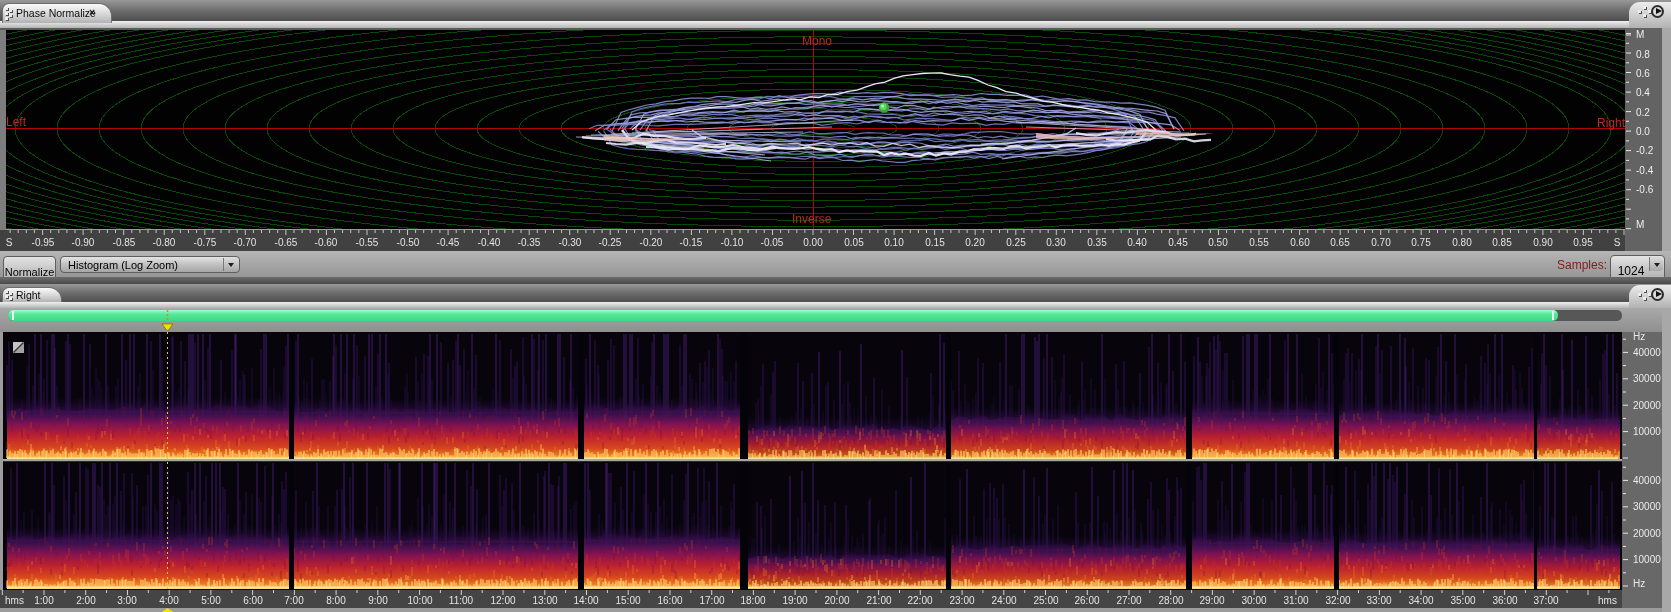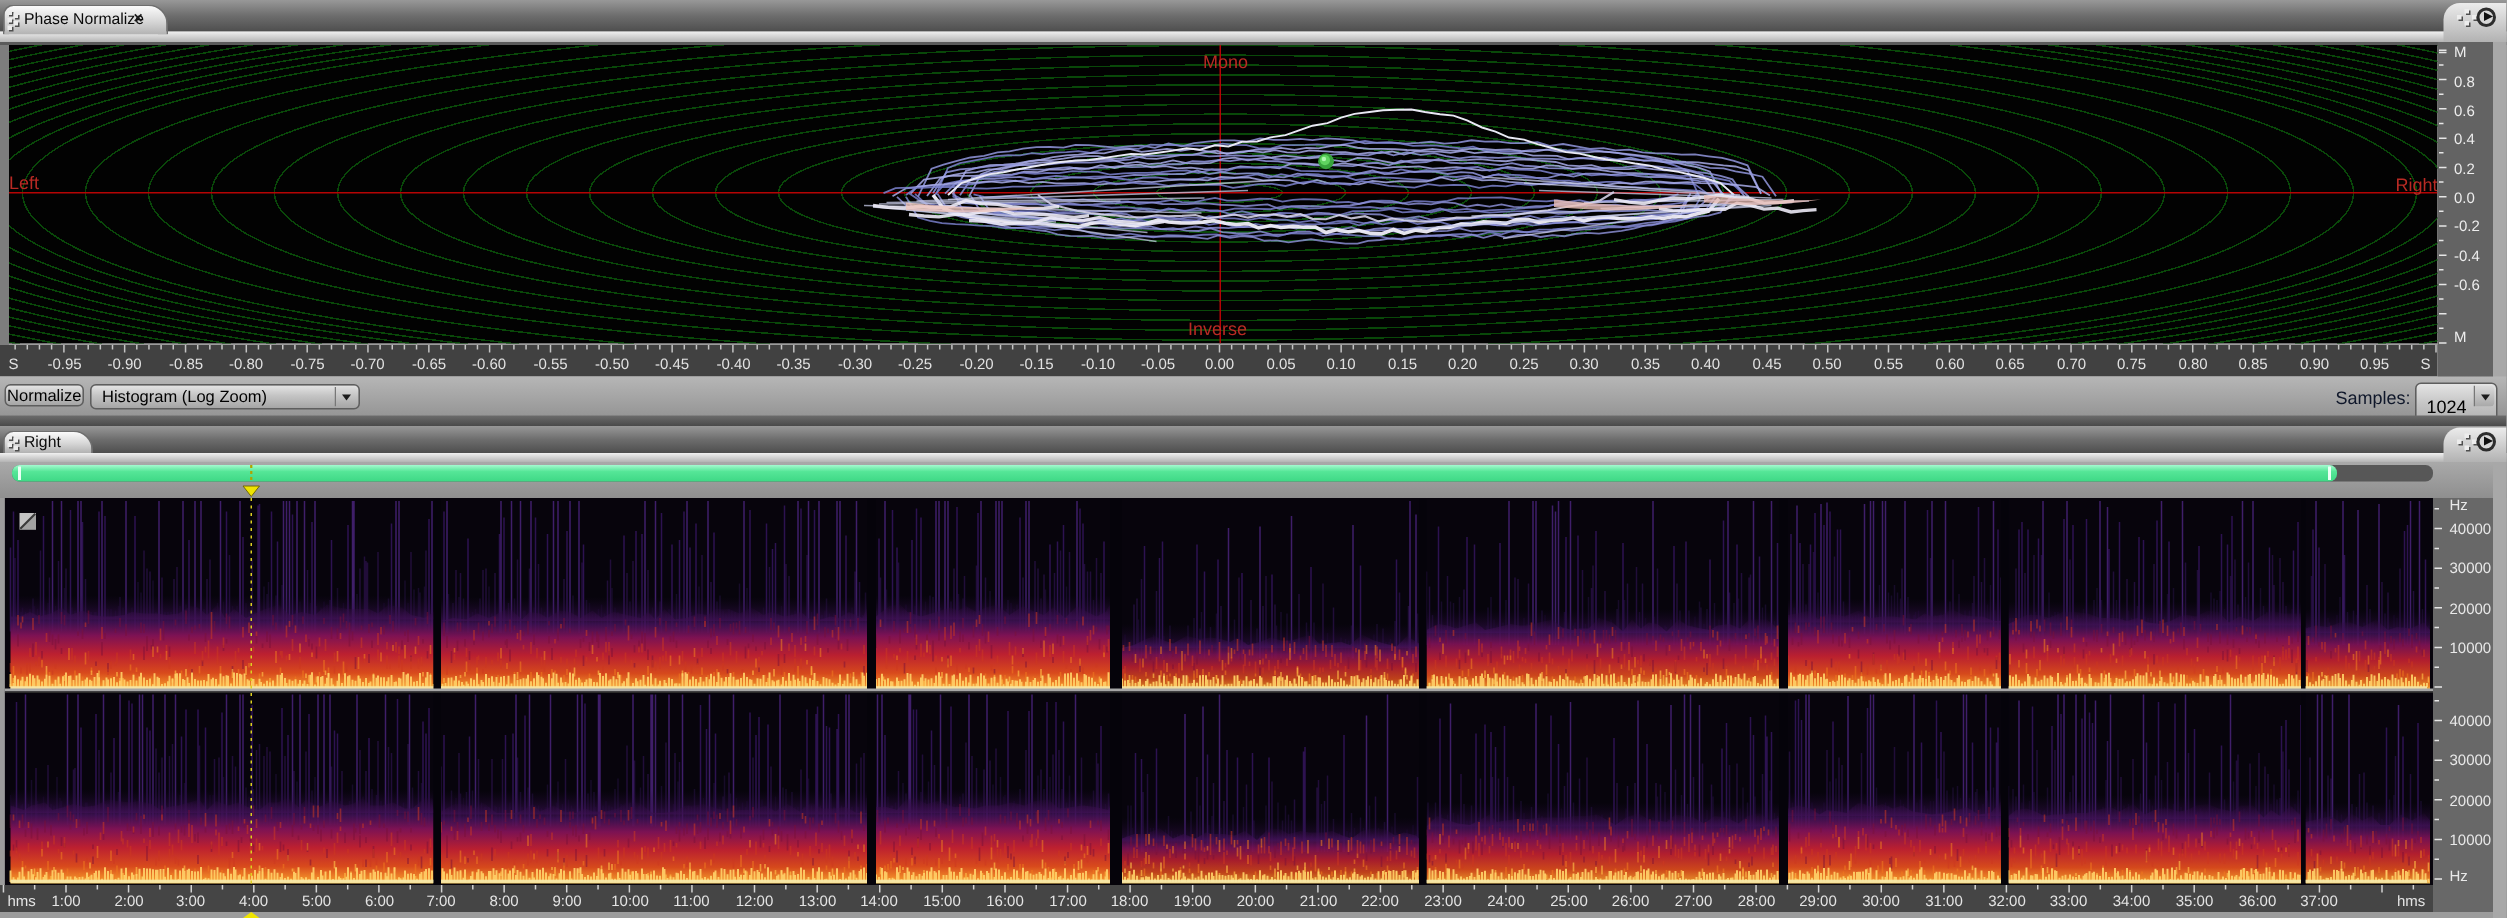--- a/index.html
+++ b/index.html
@@ -207,26 +207,26 @@
     <text x="1381" y="16" text-anchor="middle" fill="#e2e2e2" font-size="10">0.70</text>
     <text x="1421" y="16" text-anchor="middle" fill="#e2e2e2" font-size="10">0.75</text>
     <text x="1462" y="16" text-anchor="middle" fill="#e2e2e2" font-size="10">0.80</text>
     <text x="1502" y="16" text-anchor="middle" fill="#e2e2e2" font-size="10">0.85</text>
     <text x="1543" y="16" text-anchor="middle" fill="#e2e2e2" font-size="10">0.90</text>
     <text x="1583" y="16" text-anchor="middle" fill="#e2e2e2" font-size="10">0.95</text>
     <text x="1617" y="16" text-anchor="middle" fill="#e2e2e2" font-size="10">S</text>
   </svg>
 
 <div class="abs toolbar" style="left:0;top:251px;width:1671px;height:26px"></div>
-<div class="btn" style="left:3px;top:256px;width:53px;height:15px;justify-content:center">Normalize</div>
+<div class="btn" style="left:3px;top:256px;width:53px;height:32px;justify-content:center">Normalize</div>
 <div class="btn" style="left:60px;top:256px;width:180px;height:17px;padding-left:7px">Histogram (Log Zoom)
   <span style="position:absolute;right:1px;top:1px;width:15px;height:13px;background:linear-gradient(#dcdcdc,#a8a8a8);border-left:1px solid #777;border-radius:0 3px 3px 0"></span>
   <span style="position:absolute;right:5px;top:6px;border-top:4px solid #1c1c1c;border-left:3.5px solid transparent;border-right:3.5px solid transparent"></span>
 </div>
-<div class="abs" style="left:1557px;top:258px;font-size:12px;color:#0f172a">Samples:</div>
+<div class="abs" style="left:1557px;top:258px;font-size:12px;color:#7f1d1d">Samples:</div>
 <div class="btn" style="left:1610px;top:255px;width:55px;height:32px;font-size:12px;justify-content:center;padding-right:13px">1024
   <span style="position:absolute;right:1px;top:1px;width:14px;height:14px;background:linear-gradient(#dcdcdc,#a8a8a8);border-left:1px solid #777;border-radius:0 3px 3px 0"></span>
   <span style="position:absolute;right:4px;top:7px;border-top:4px solid #1c1c1c;border-left:3.5px solid transparent;border-right:3.5px solid transparent"></span>
 </div>
 
 <div class="abs" style="left:0;top:277px;width:1671px;height:7px;background:linear-gradient(#6c6c6c,#4a4a4a)"></div>
 
 <div class="abs tabwell" style="left:0;top:284px;width:1671px;height:18px"></div>
 <div class="abs lightstrip" style="left:0;top:302px;width:1671px;height:6px"></div>
 <div class="tab" style="left:2px;top:287px;width:60px;height:15px;padding:0 0 0 13px;line-height:15px">Right</div>

